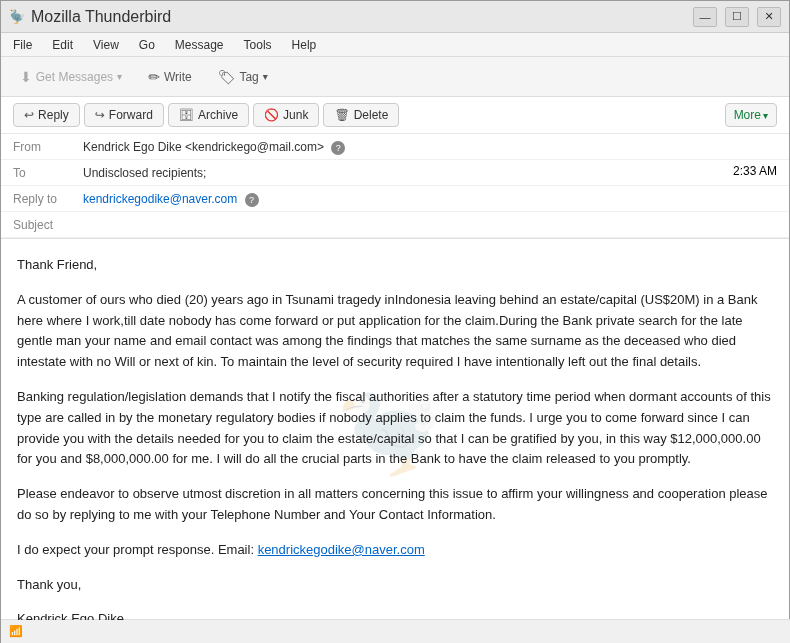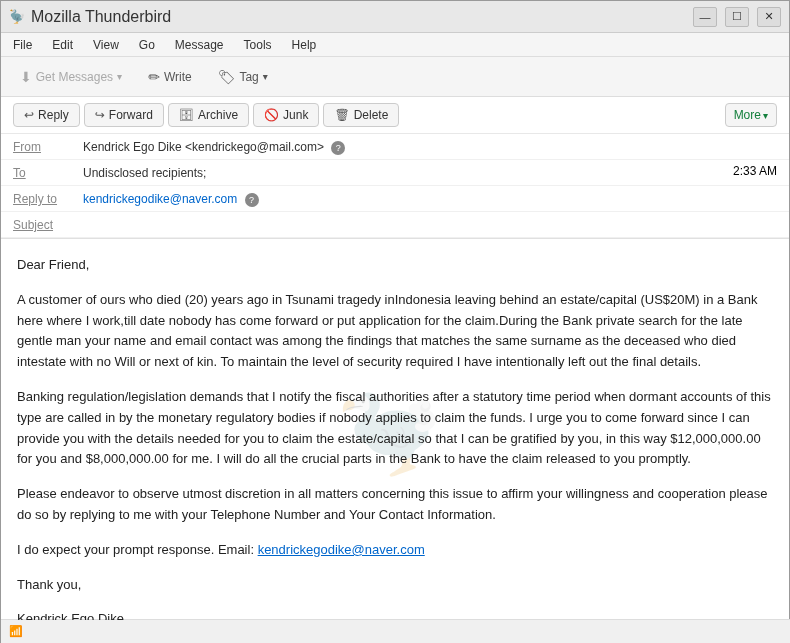--- a/index.html
+++ b/index.html
@@ -148,21 +148,20 @@
       padding: 4px 12px;
       border-bottom: 1px solid #f0f0f0;
       min-height: 26px;
     }
     .field-label {
       color: #888;
       font-size: 12px;
       width: 70px;
       flex-shrink: 0;
       padding-top: 2px;
-      text-decoration: underline;
     }
     .field-value {
       flex: 1;
       font-size: 12px;
       color: #333;
       padding-top: 2px;
     }
     .field-time {
       font-size: 12px;
       color: #000000;
@@ -334,21 +333,21 @@
     <div class="email-field-row">
       <span class="field-label">Subject</span>
       <span class="field-value"></span>
     </div>
   </div>
 </div>
 
 <div class="email-body">
   <div class="watermark">🦤</div>
   <div class="email-text">
-    <p>Dear Friend,</p>
+    <p>Thank Friend,</p>
     <p>A customer of ours who died (20) years ago in Tsunami tragedy inIndonesia leaving behind an estate/capital (US$20M) in a Bank here where I work,till date nobody has come forward or put application for the claim.During the Bank private search for the late gentle man your name and email contact was among the findings that matches the same surname as the deceased who died intestate with no Will or next of kin. To maintain the level of security required I have intentionally left out the final details.</p>
     <p>Banking regulation/legislation demands that I notify the fiscal authorities after a statutory time period when dormant accounts of this type are called in by the monetary regulatory bodies if nobody applies to claim the funds. I urge you to come forward since I can provide you with the details needed for you to claim the estate/capital so that I can be gratified by you, in this way $12,000,000.00 for you and $8,000,000.00 for me. I will do all the crucial parts in the Bank to have the claim released to you promptly.</p>
     <p>Please endeavor to observe utmost discretion in all matters concerning this issue to affirm your willingness and cooperation please do so by replying to me with your Telephone Number and Your Contact Information.</p>
     <p>
       <span>I do expect your prompt response. Email: </span><a class="email-link" href="mailto:kendrickegodike@naver.com">kendrickegodike@naver.com</a>
     </p>
     <p>Thank you,</p>
     <p>Kendrick Ego Dike</p>
   </div>
 </div>

